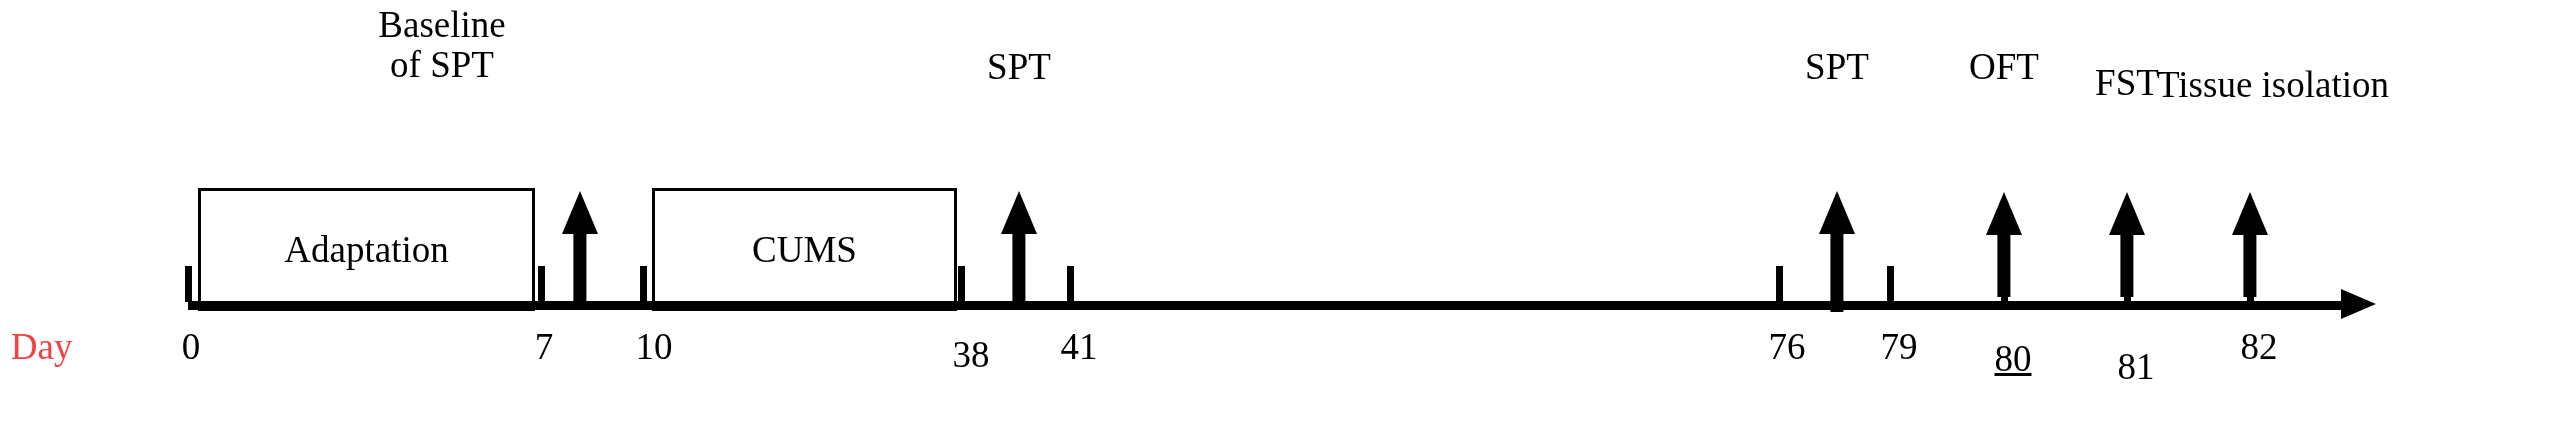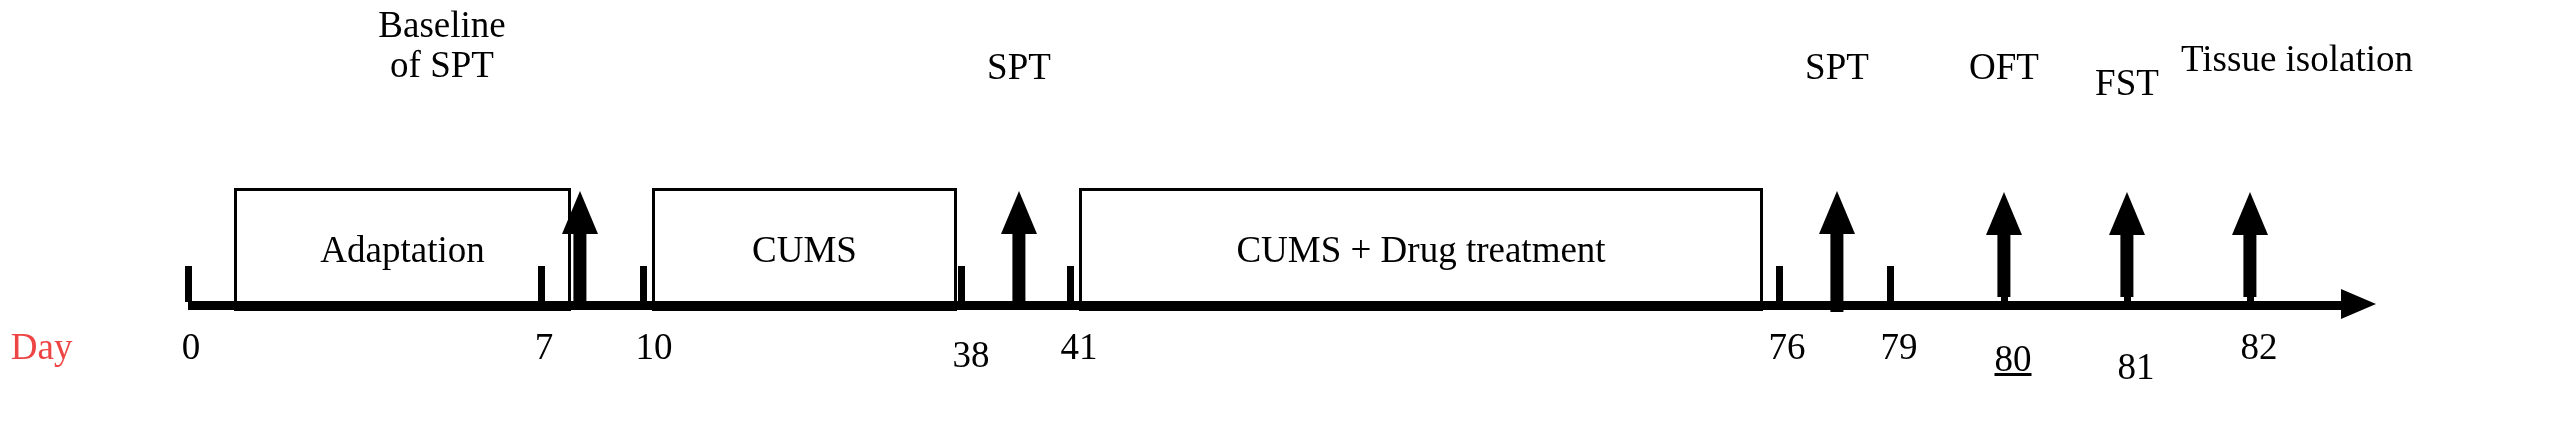--- a/index.html
+++ b/index.html
@@ -127,35 +127,32 @@
   </div>
 
   <div class="anno" style="left:2004px; top:47px;">
     <span>OFT</span>
   </div>
 
   <div class="anno" style="left:2127px; top:47px;margin-top:16px;">
     <span>FST</span>
   </div>
 
-  <div class="anno" style="left:2273px; top:39px;margin-left:24px;">
+  <div class="anno" style="left:2273px; top:65px;">
     <span>Tissue isolation</span>
   </div>
 
-  <div class="phase-box" style="left:198px; top:188px; width:337px; height:123px;margin-left:36px;">
+  <div class="phase-box" style="left:198px; top:188px; width:337px; height:123px;">
     <span class="plabel">Adaptation</span>
   </div>
 
   <div class="phase-box" style="left:652px; top:188px; width:305px; height:123px;">
     <span class="plabel">CUMS</span>
   </div>
 
-  <div class="phase-box" style="left:1079px; top:188px; width:684px; height:123px;">
-    <span class="plabel">CUMS + Drug treatment</span>
-  </div>
 
   <div class="evt-arrow" style="left:580px; top:191px; width:36px; height:118px;">
     <span class="head"></span>
     <span class="shaft" style="top:38px; height:80px;"></span>
   </div>
 
   <div class="evt-arrow" style="left:1019px; top:191px; width:36px; height:118px;">
     <span class="head"></span>
     <span class="shaft" style="top:38px; height:80px;"></span>
   </div>

